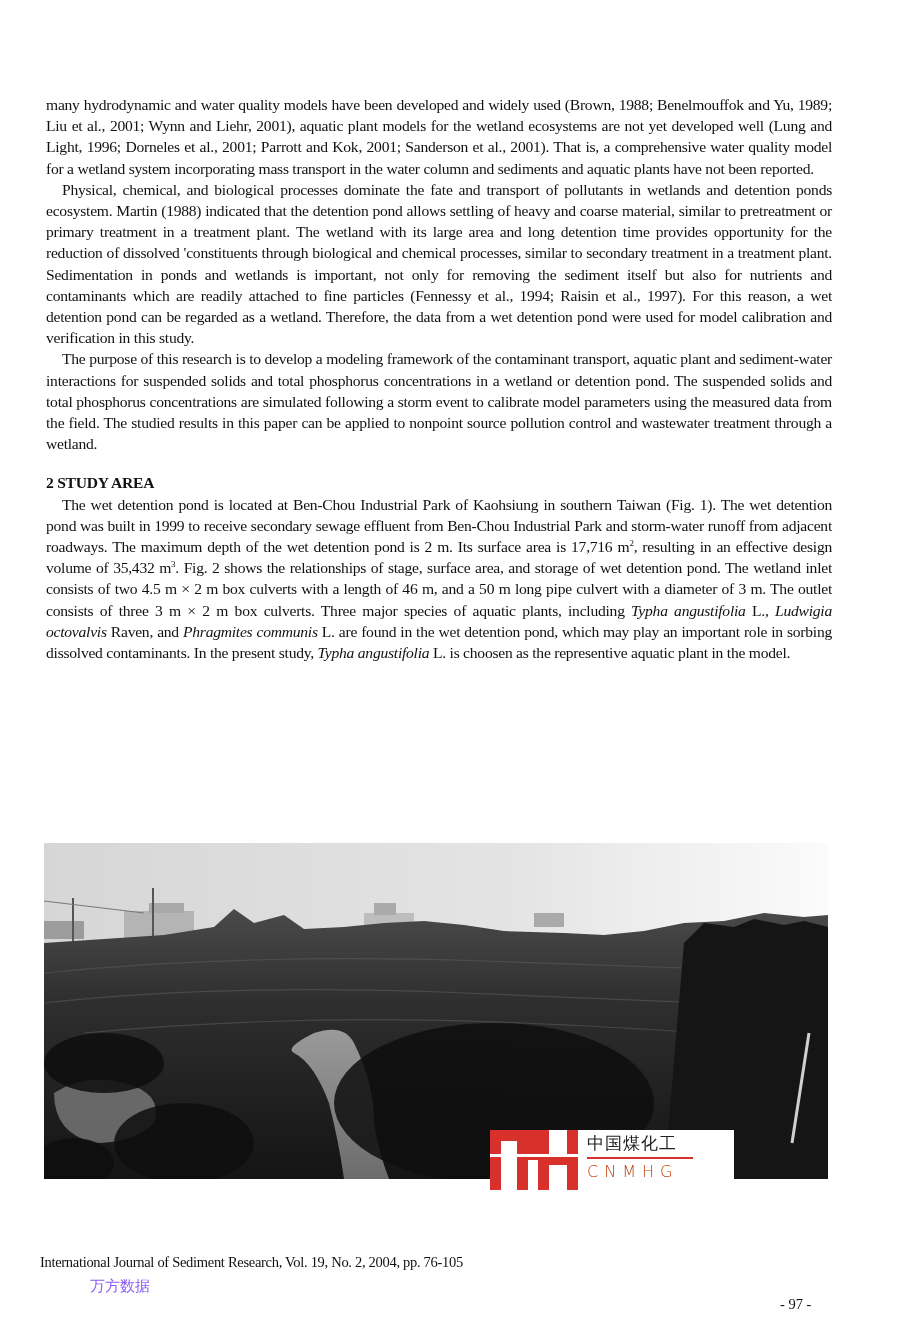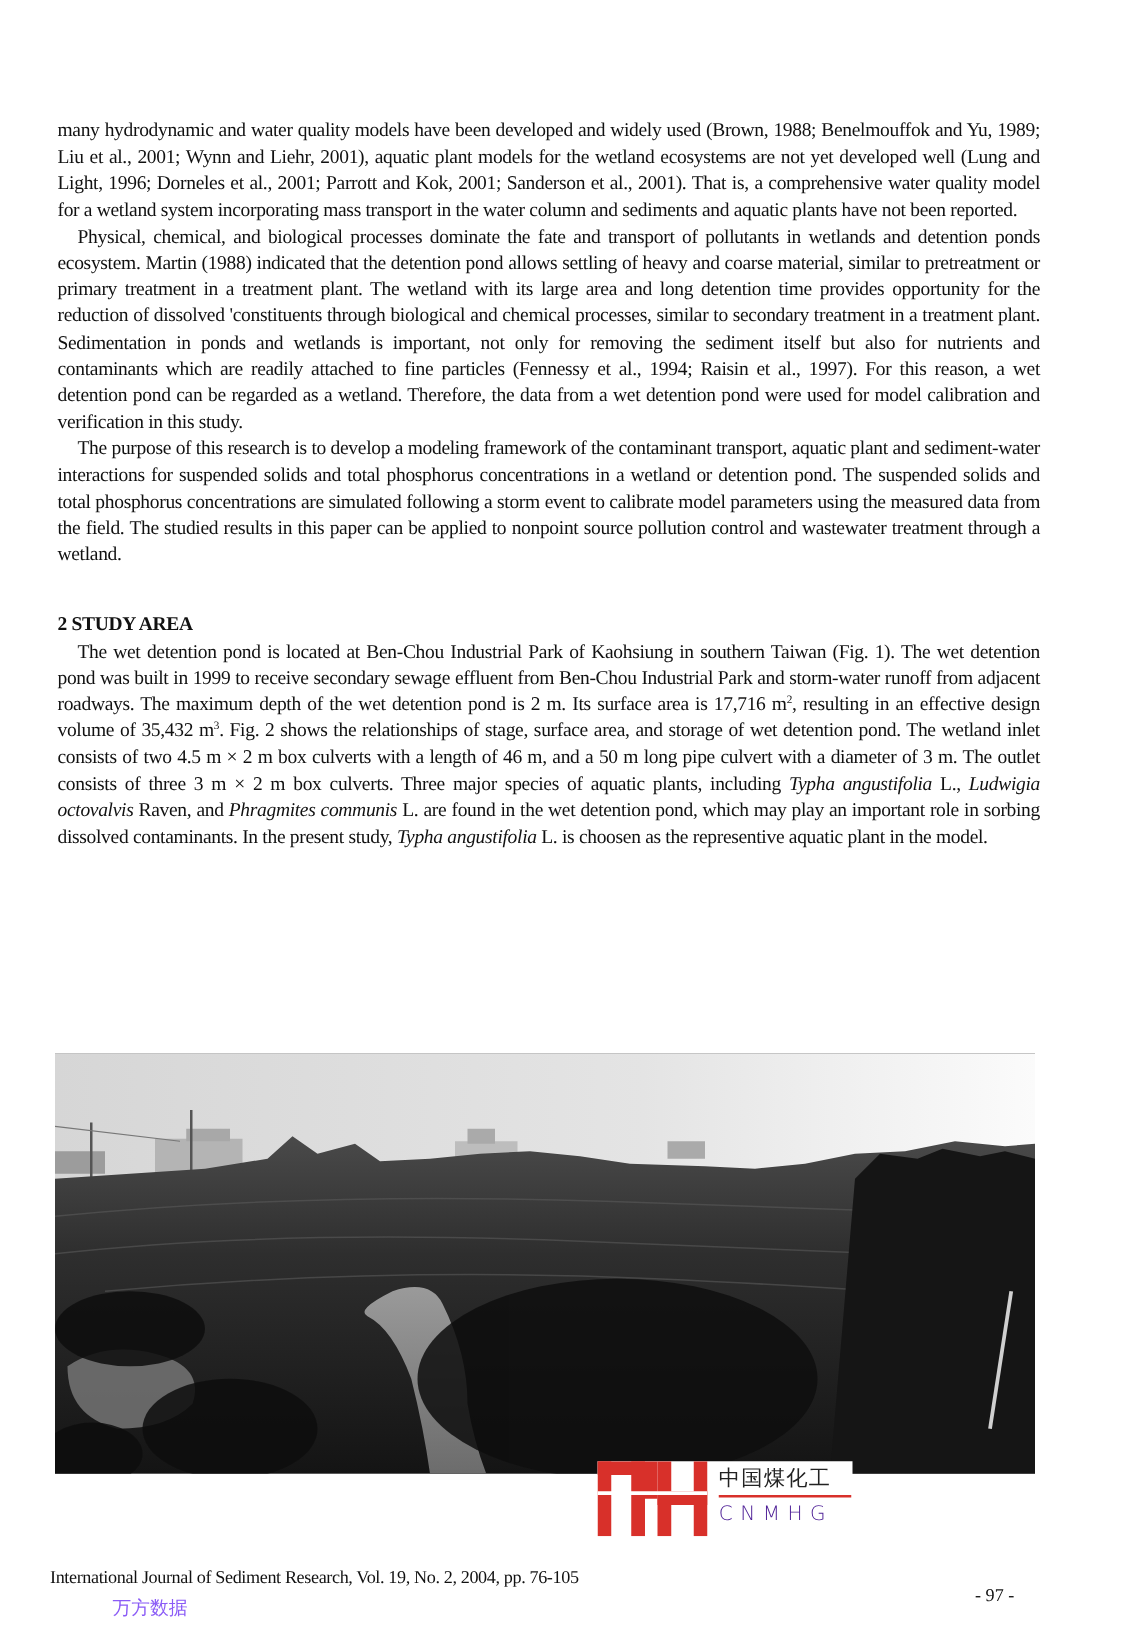--- a/index.html
+++ b/index.html
@@ -25,21 +25,21 @@
       text-align: justify;
       letter-spacing: -0.25px;
     }
     .para {
       margin: 0;
     }
     .para.indent {
       text-indent: 16px;
     }
     .section-heading {
-      margin: 35px 0 0 0;
+      margin: 18px 0 0 0;
       font-weight: bold;
       font-size: 15.6px;
     }
     i { font-style: italic; }
     sup { font-size: 9px; line-height: 0; vertical-align: 6px; }
 
     
     .figure-photo {
       position: absolute;
       left: 44px;
@@ -47,26 +47,25 @@
       width: 784px;
       height: 336px;
       overflow: hidden;
       background: #1b1b1b;
     }
     .figure-photo svg { display: block; }
 
     
     .logo {
       position: absolute;
-      left: 478px;
+      left: 490px;
       top: 1130px;
-      width: 204px;
+      width: 244px;
       height: 60px;
       background: #ffffff;
-      margin-top: 39px;
     }
     .logo-mark {
       position: absolute;
       left: 0;
       top: 0;
       width: 88px;
       height: 60px;
     }
     .logo-cn {
       position: absolute;
@@ -84,37 +83,37 @@
       width: 106px;
       height: 2px;
       background: #d8302a;
     }
     .logo-en {
       position: absolute;
       left: 97px;
       top: 32px;
       font-family: "DejaVu Sans", sans-serif;
       font-size: 16px;
-      color: #4c1d95;
+      color: #c2410c;
       letter-spacing: 6px;
       font-weight: 300;
     }
 
     
     .footer-citation {
       position: absolute;
       left: 40px;
       top: 1254px;
       font-size: 14.5px;
       letter-spacing: -0.3px;
     }
     .footer-page {
       position: absolute;
       left: 780px;
-      top: 1269px;
+      top: 1296px;
       font-size: 14.5px;
       text-align: right;
     }
     .footer-source {
       position: absolute;
       left: 90px;
       top: 1277px;
       font-family: "DejaVu Sans", sans-serif;
       font-size: 15px;
       color: #8b5cf6;

